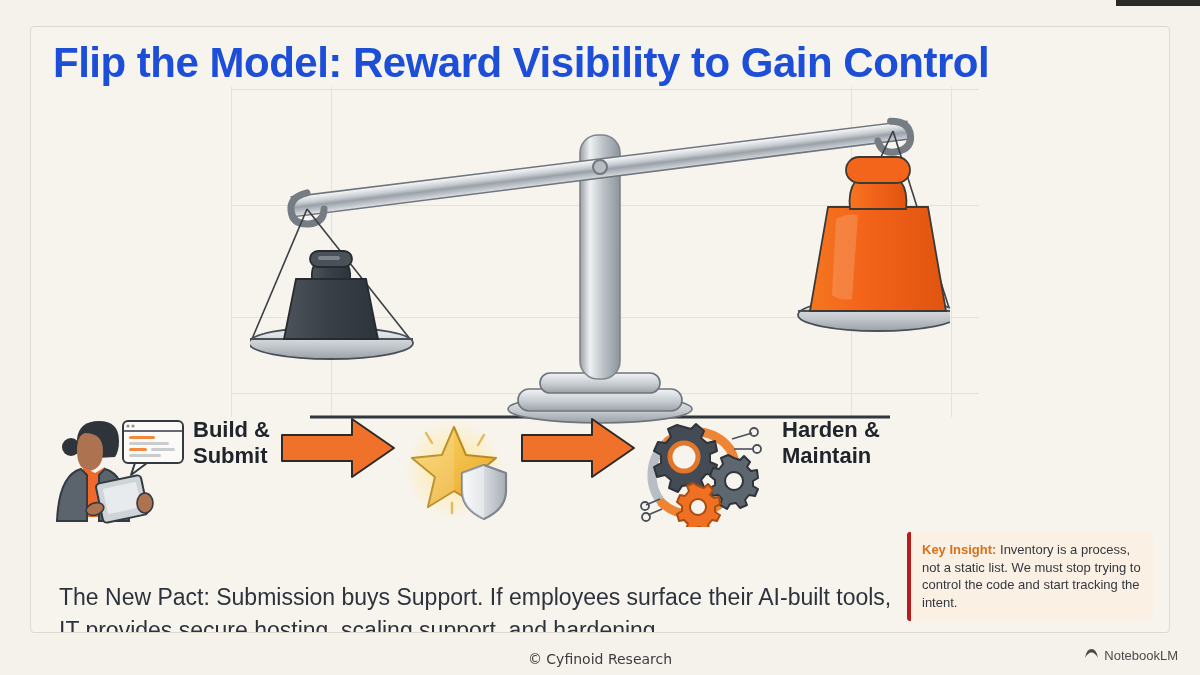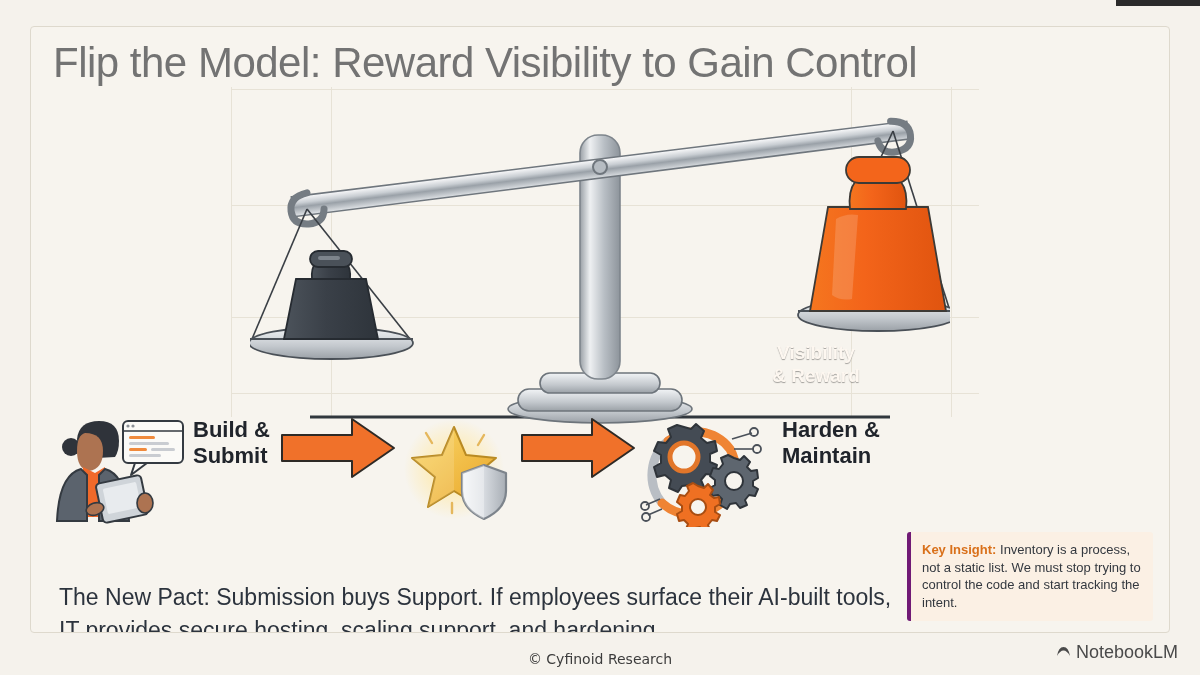--- a/index.html
+++ b/index.html
@@ -27,21 +27,21 @@
     overflow:hidden;
   }
   
   .grid{position:absolute;inset:0;pointer-events:none;}
   .grid .v{position:absolute;top:60px;width:1px;background:#e7e2d6;height:330px;}
   .grid .h{position:absolute;left:200px;right:190px;height:1px;background:#e7e2d6;}
 
   
   .title{
     position:absolute;left:22px;top:14px;right:23px;
-    font-size:42px;font-weight:normal;color:#737373;
+    font-size:42px;font-weight:bold;color:#1d4ed8;
     letter-spacing:-0.5px;line-height:1.05;
     white-space:nowrap;
   }
 
   
   .scale-wrap{position:absolute;left:0;right:0;top:72px;height:320px;}
   .scale-svg{position:absolute;left:50%;top:0;transform:translateX(-50%);}
 
   .pan-label{
     position:absolute;text-align:center;color:#fdf7f0;
@@ -65,38 +65,38 @@
   .arrow{flex:0 0 auto;margin:0 4px;}
 
   
   .pact{
     position:absolute;left:28px;top:518px;width:840px;
     font-size:23px;line-height:1.42;color:#2c333d;margin-top:36px;
   }
   .insight{
     position:absolute;right:16px;top:505px;width:246px;
     background:#fbf0e4;
-    border-left:4px solid #701a75;
+    border-left:4px solid #b91c1c;
     border-radius:3px;
     padding:9px 11px 10px 11px;
     font-size:13px;line-height:1.35;color:#33383f;
     box-sizing:border-box;
   }
   .insight b{color:#d9701a;}
 
   
   .copyright{
     position:absolute;left:0;right:0;bottom:8px;text-align:center;
     font-size:14px;color:#3c3c3c;
     font-family:"DejaVu Sans", sans-serif;
   }
   .nblm{
     position:absolute;right:22px;bottom:12px;
     display:flex;align-items:flex-end;gap:5px;
-    font-size:18px;color:#4a4a4a;margin-top:24px;
+    font-size:13px;color:#4a4a4a;margin-top:24px;
   }
 </style>
 </head>
 <body>
 
 <div id="slide">
 
   <div class="top-notch"></div>
 
   <div class="frame">
@@ -183,22 +183,20 @@
           <ellipse cx="628" cy="216" rx="80" ry="16" fill="url(#pan)" stroke="#4a5057" stroke-width="1.8"></ellipse>
           <path d="M548 212 L708 212" stroke="#4a5057" stroke-width="1.8" fill="none"></path>
 
           <path d="M560 212 L578 108 L678 108 L696 212 Z" fill="url(#worange)" stroke="#3d3a36" stroke-width="1.8"></path>
           <path d="M600 110 q-4 -36 28 -36 q32 0 28 36 Z" fill="url(#worange)" stroke="#3d3a36" stroke-width="1.8"></path>
           <rect x="596" y="58" width="64" height="26" rx="13" fill="#f3651b" stroke="#3d3a36" stroke-width="1.8"></rect>
           <path d="M586 120 q10 -6 22 -4 l-6 84 q-12 2 -20 -4 Z" fill="#ffffff" opacity=".16"></path>
         </g>
       </svg>
 
-      <div class="pan-label right" style="white-space:pre-line;">Visibility
-&amp; Reward</div>
     </div>
 
     <div class="flow">
 
       <div class="flow-icon">
         <svg width="140" height="108" viewBox="0 0 140 108">
 
           <rect x="76" y="4" width="60" height="42" rx="5" fill="#fbfaf7" stroke="#343a41" stroke-width="2"></rect>
           <line x1="76" y1="14" x2="136" y2="14" stroke="#343a41" stroke-width="1.6"></line>
           <circle cx="81" cy="9" r="1.6" fill="#8b9096"></circle>

